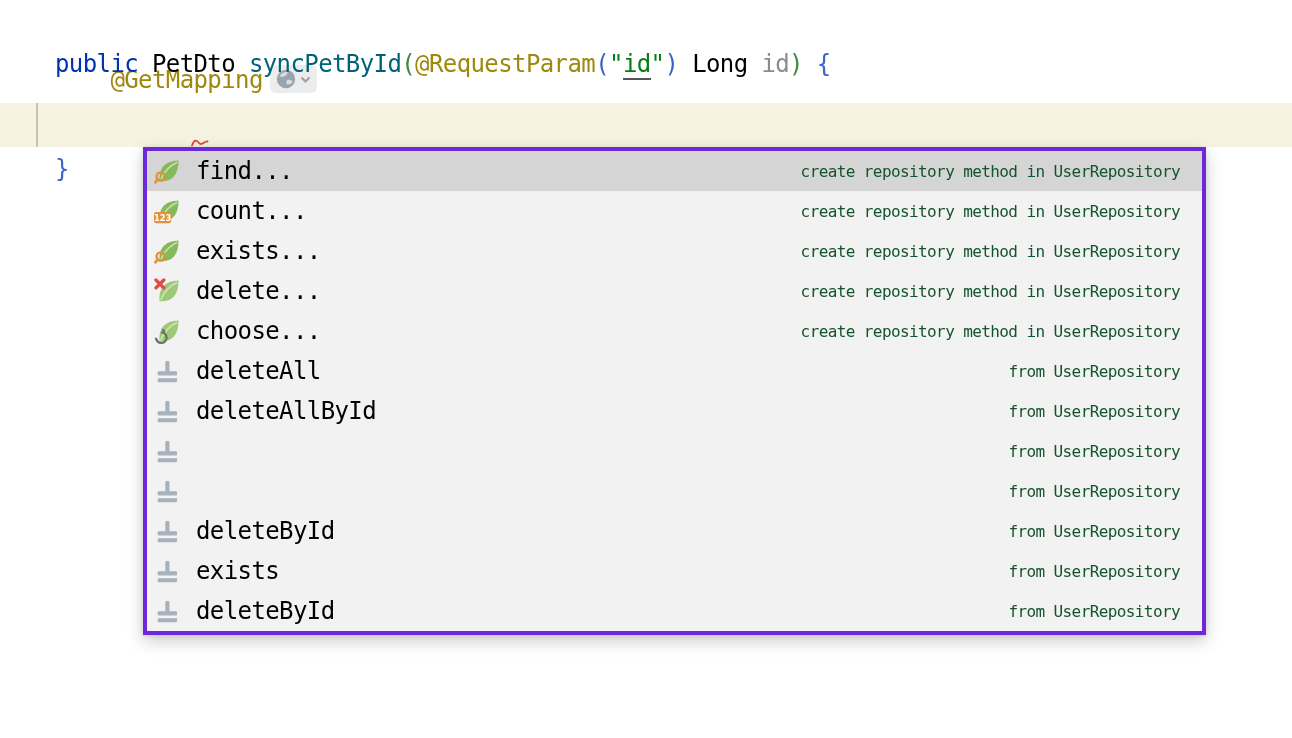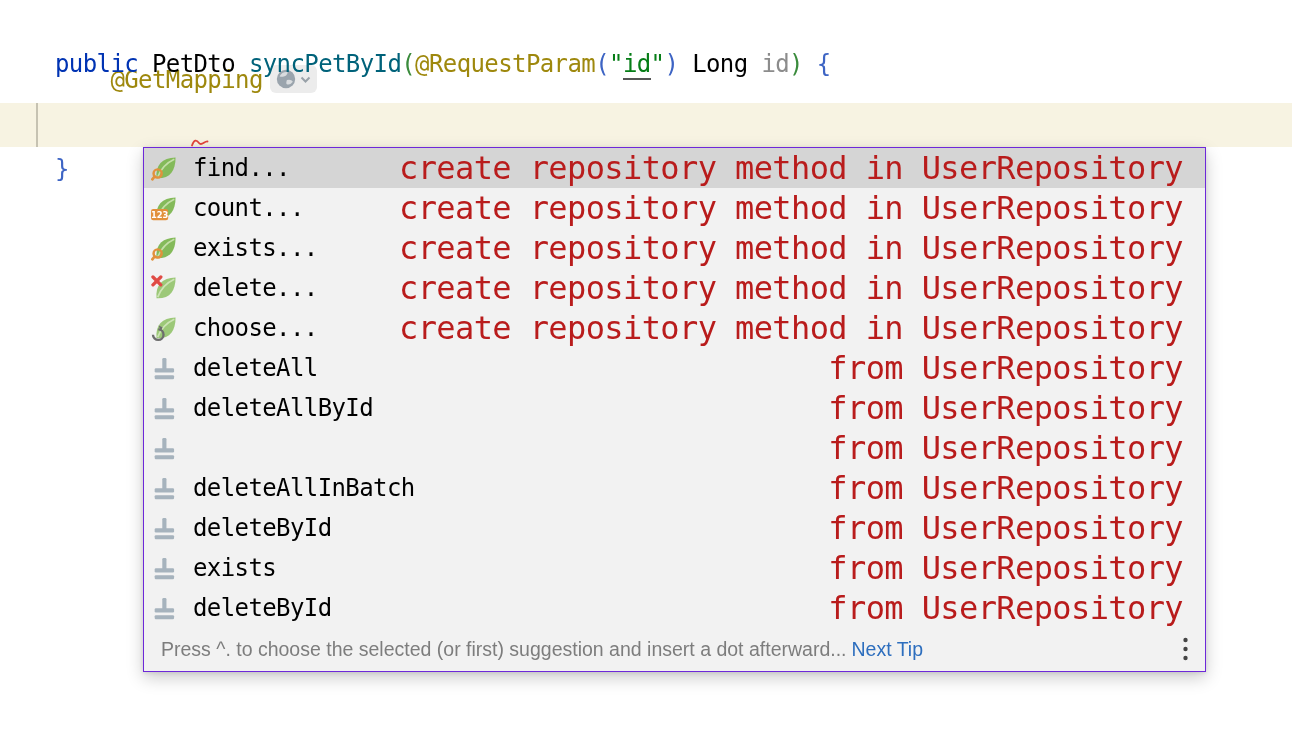--- a/index.html
+++ b/index.html
@@ -36,21 +36,21 @@
   .tok-br-blue{color:#3d64c4;}
   .inlay{
     display:inline-flex;align-items:center;gap:2px;
     background:#ececec;border-radius:6px;padding:3px 5px;
     margin-left:7px;vertical-align:middle;position:relative;top:-2px;
   }
   .squiggle{position:absolute;left:191px;top:137px;}
   
   .popup{
     position:absolute;left:143px;top:147px;width:1063px;
-    background:#f2f2f2;border:1px solid #6d28d9;box-sizing:border-box;
+    background:#f2f2f2;border:4px solid #6d28d9;box-sizing:border-box;
     box-shadow:0 6px 16px rgba(0,0,0,0.20), 0 1px 4px rgba(0,0,0,0.10);
   }
   .row{
     height:40px;display:flex;align-items:center;
     padding:0 22px 0 7px;box-sizing:border-box;
   }
   .row.selected{background:#d5d5d5;}
   .row .icon{
     width:27px;height:27px;margin-right:15px;flex:0 0 auto;
     display:flex;align-items:center;justify-content:center;position:relative;
@@ -58,21 +58,21 @@
   .row .ic{display:none;width:27px;height:27px;}
   .row[data-icon="spring-find"]   .ic-spring-find{display:block;}
   .row[data-icon="spring-count"]  .ic-spring-count{display:block;}
   .row[data-icon="spring-delete"] .ic-spring-delete{display:block;}
   .row[data-icon="spring-update"] .ic-spring-update{display:block;}
   .row[data-icon="method"]        .ic-method{display:block;}
   .row .label{
     font-size:24px;letter-spacing:-0.6px;color:#000;white-space:pre;
   }
   .row .detail{
-    margin-left:auto;font-size:32px;letter-spacing:-0.6px;color:#b91c1c;white-space:pre;
+    margin-left:auto;font-size:16px;letter-spacing:-0.6px;color:#14532d;white-space:pre;
   }
   .hintbar{
     height:43px;display:flex;align-items:center;
     padding:0 16px 0 17px;box-sizing:border-box;
     font-family:"Liberation Sans", sans-serif;font-size:19.5px;color:#7d7d7d;
   }
   .hintbar .hint-text{white-space:pre;}
   .hintbar .next-tip{color:#2d6ebe;margin-left:5px;cursor:pointer;white-space:pre;}
   .hintbar .kebab{margin-left:auto;display:flex;align-items:center;cursor:pointer;}
 </style>
@@ -209,21 +209,20 @@
   </div>
       <div class="row" data-icon="method">
     <span class="icon">
 
       <svg class="ic ic-method" viewBox="0 0 22 22">
         <rect x="9.2" y="2.5" width="3.4" height="9.5" rx="1" fill="#a6b3bd"></rect>
         <rect x="3" y="10.8" width="15.8" height="3.4" rx="1" fill="#a6b3bd"></rect>
         <rect x="3" y="16.4" width="15.8" height="3.4" rx="1" fill="#a6b3bd"></rect>
       </svg>
     </span>
-    <span class="label">deleteAllInBatch</span>
     <span class="detail">from UserRepository</span>
   </div>
       <div class="row" data-icon="method">
     <span class="icon">
 
       <svg class="ic ic-method" viewBox="0 0 22 22">
         <rect x="9.2" y="2.5" width="3.4" height="9.5" rx="1" fill="#a6b3bd"></rect>
         <rect x="3" y="10.8" width="15.8" height="3.4" rx="1" fill="#a6b3bd"></rect>
         <rect x="3" y="16.4" width="15.8" height="3.4" rx="1" fill="#a6b3bd"></rect>
       </svg>
@@ -249,24 +248,13 @@
       <svg class="ic ic-method" viewBox="0 0 22 22">
         <rect x="9.2" y="2.5" width="3.4" height="9.5" rx="1" fill="#a6b3bd"></rect>
         <rect x="3" y="10.8" width="15.8" height="3.4" rx="1" fill="#a6b3bd"></rect>
         <rect x="3" y="16.4" width="15.8" height="3.4" rx="1" fill="#a6b3bd"></rect>
       </svg>
     </span>
     <span class="label">deleteById</span>
     <span class="detail">from UserRepository</span>
   </div>
     </div>
-  <div class="hintbar">
-    <span class="hint-text">Press ^. to choose the selected (or first) suggestion and insert a dot afterward...</span>
-    <span class="next-tip">Next Tip</span>
-    <span class="kebab">
-      <svg width="7" height="27" viewBox="0 0 7 27">
-        <circle cx="3.5" cy="4" r="2.2" fill="#454545"></circle>
-        <circle cx="3.5" cy="13" r="2.2" fill="#454545"></circle>
-        <circle cx="3.5" cy="22" r="2.2" fill="#454545"></circle>
-      </svg>
-    </span>
-  </div>
 </div>
 
 </body></html>

